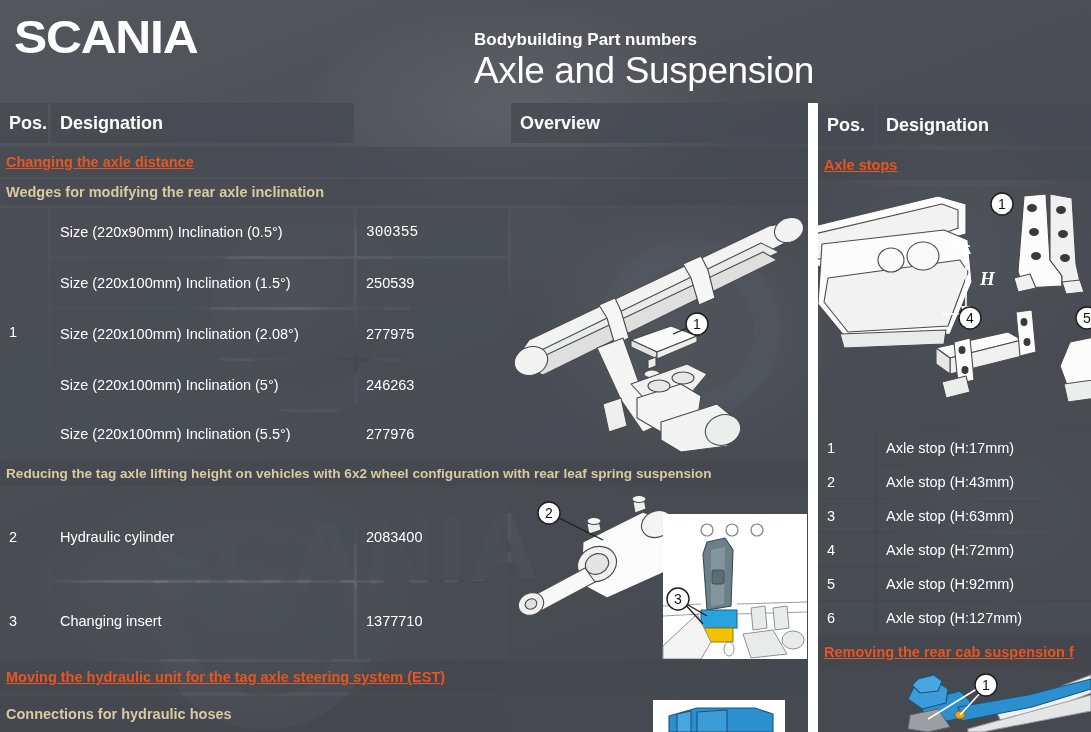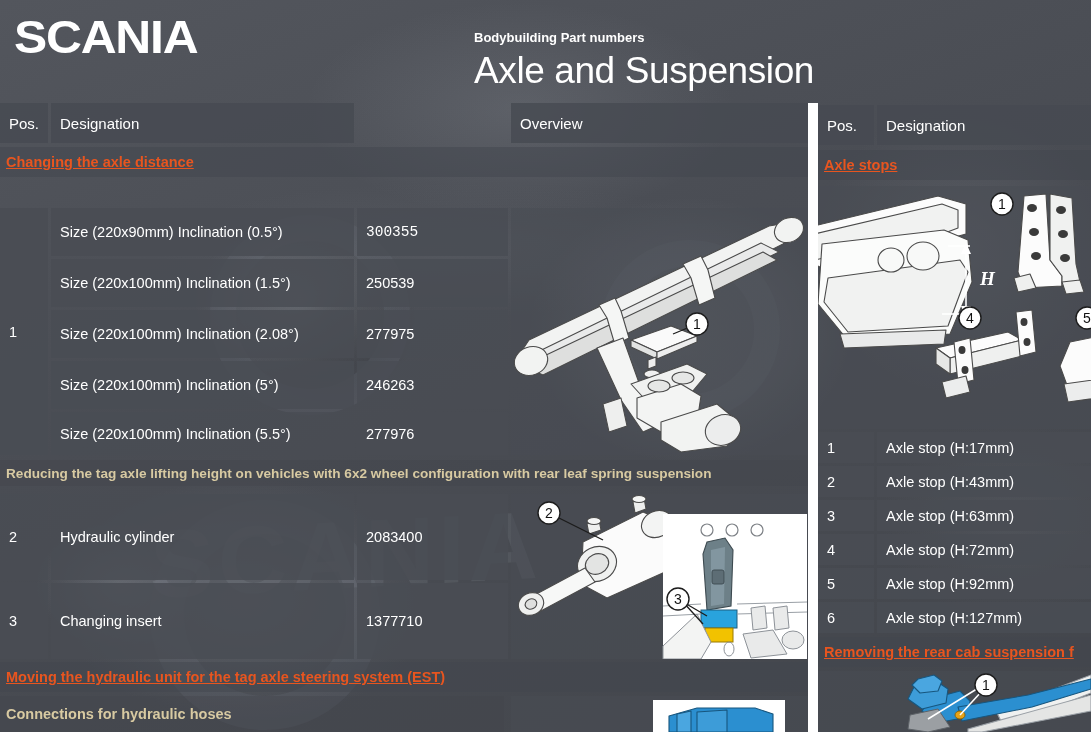--- a/index.html
+++ b/index.html
@@ -51,39 +51,39 @@
   .logo {
     position: absolute; left: 14px; top: 9px;
     font-size: 47px; font-weight: bold; color: #ffffff;
     letter-spacing: -1.2px;
     font-family: "Liberation Sans", sans-serif;
     transform: scaleX(1.06);
     transform-origin: left center;
   }
   .hdr-sub {
     position: absolute; left: 474px; top: 30px;
-    font-size: 13px; font-weight: bold; color: #ffffff;
+    font-size: 17px; font-weight: bold; color: #ffffff;
   }
   .hdr-title {
     position: absolute; left: 474px; top: 50px;
     font-size: 37px; color: #ffffff; letter-spacing: -0.4px;
   }
 
   
   .cell {
     position: absolute;
     background: rgba(73,77,84,.86);
     color: #fff;
     display: flex; align-items: center;
     font-size: 14.5px;
     padding: 0 9px;
     overflow: hidden;
     white-space: nowrap;
   }
-  .cell.hdr { font-weight: normal; font-size: 15px; background: rgba(70,74,81,.80); }
+  .cell.hdr { font-weight: bold; font-size: 18px; background: rgba(70,74,81,.80); }
   .band {
     position: absolute;
     display: flex; align-items: center;
     padding: 0 6px;
     font-size: 14.5px;
     overflow: hidden; white-space: nowrap;
     background: rgba(66,70,77,.50);
   }
   .band.link { color: #e8551f; font-weight: bold; }
   .band.link span { text-decoration: underline; }
@@ -113,20 +113,23 @@
   </div>
 
   <div class="cell hdr" style="left:0px;top:103px;width:48px;height:40px;">Pos.</div>
   <div class="cell hdr" style="left:51px;top:103px;width:303px;height:40px;">Designation</div>
   <div class="cell hdr" style="left:511px;top:103px;width:297px;height:40px;">Overview</div>
 
   <div class="band link" style="left:0px;top:147px;width:808px;height:30px;">
     <span>Changing the axle distance</span>
   </div>
 
+  <div class="band sub" style="left:0px;top:179px;width:808px;height:26px;">
+    <span>Wedges for modifying the rear axle inclination</span>
+  </div>
 
   <div class="cell" style="left:0px;top:208px;width:48px;height:247px;">1</div>
 
   <div class="cell" style="left:51px;top:208px;width:303px;height:48px;">Size (220x90mm) Inclination (0.5°)</div>
   <div class="cell" style="left:357px;top:208px;width:151px;height:48px;font-family:Liberation Mono, monospace;">300355</div>
 
   <div class="cell" style="left:51px;top:259px;width:303px;height:48px;">Size (220x100mm) Inclination (1.5°)</div>
   <div class="cell" style="left:357px;top:259px;width:151px;height:48px;">250539</div>
 
   <div class="cell" style="left:51px;top:310px;width:303px;height:48px;">Size (220x100mm) Inclination (2.08°)</div>

